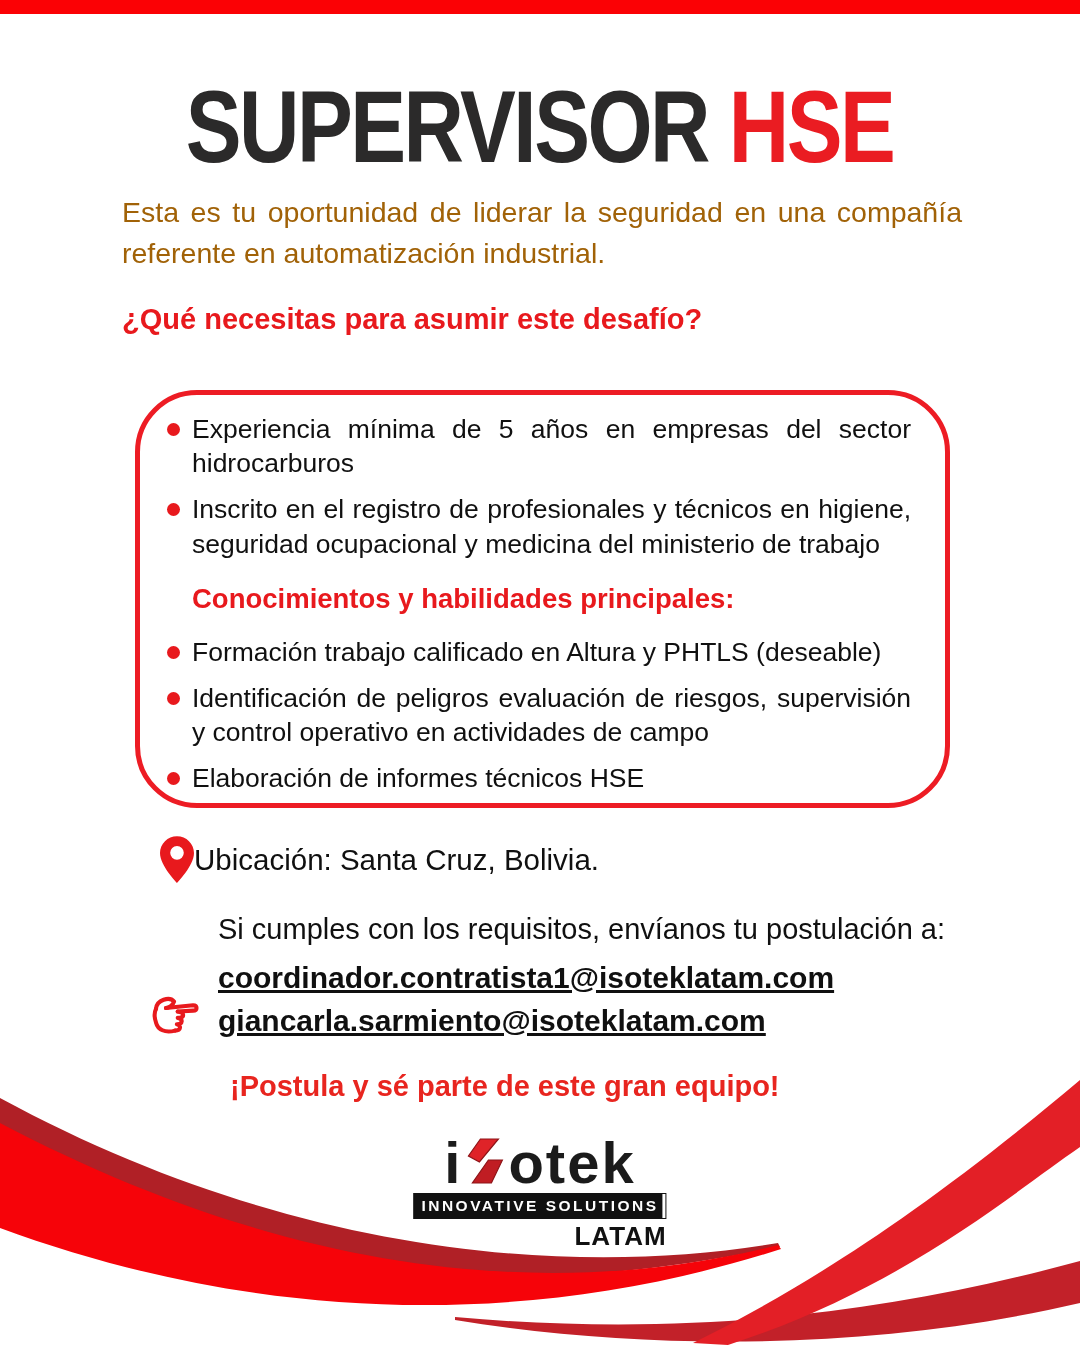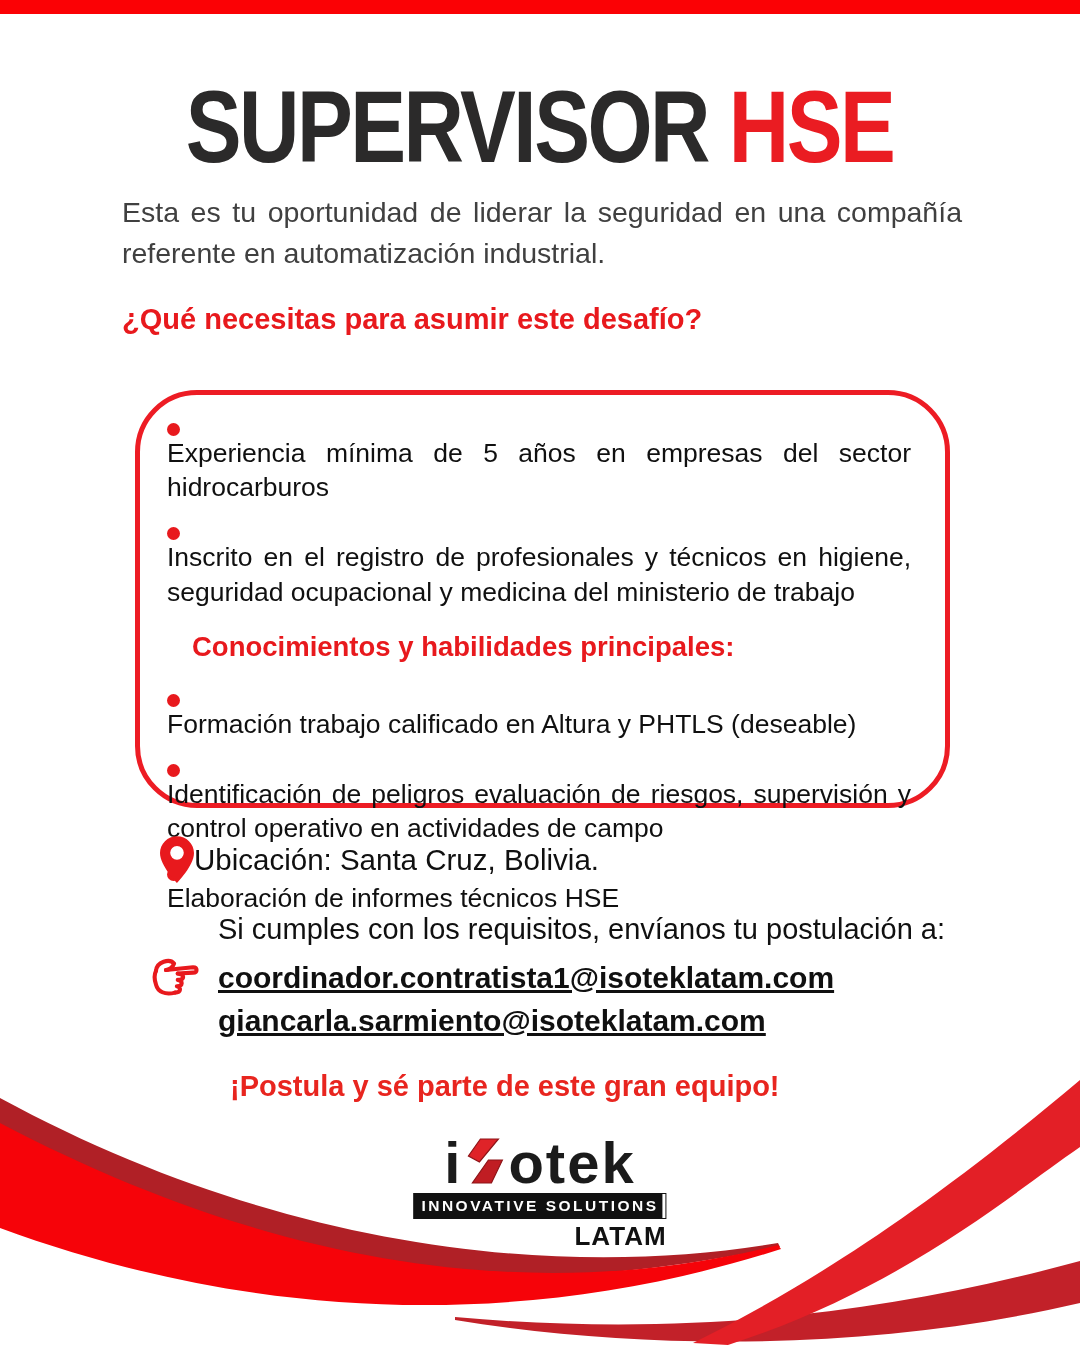--- a/index.html
+++ b/index.html
@@ -15,48 +15,48 @@
     position:absolute; top:76px; left:0; width:100%;
     text-align:center; margin:0; line-height:1; white-space:nowrap;
   }
   .title-inner{
     display:inline-block; transform:scaleX(0.82); transform-origin:center;
     font-size:102px; font-weight:800; letter-spacing:-3px; color:#2b2a2a;
   }
   .title-accent { color:#ea1c22; }
   .intro {
     position:absolute; top:192px; left:122px; width:840px; margin:0;
-    font-size:28.5px; line-height:1.44; text-align:justify; color:#404040;
+    font-size:28.5px; line-height:1.44; text-align:justify; color:#a16207;
   }
   .question {
     position:absolute; top:303px; left:122px; margin:0;
     font-size:29px; font-weight:700; color:#e8191d;
   }
   .req-box {
     position:absolute; top:390px; left:135px; width:815px; height:418px;
     box-sizing:border-box; border:5px solid #ed1c24; border-radius:62px;
     padding:17px 34px 0 27px;
   }
-  .bullet { display:flex; gap:0; margin:0 0 12px 0;flex-direction:column; }
+  .bullet { display:flex; gap:12px; margin:0 0 12px 0; }
   .dot {
     flex:0 0 auto; width:13px; height:13px; border-radius:50%;
     background:#e8191d; margin-top:11px;
   }
   .bullet p {
     margin:0; font-size:26.5px; line-height:1.29; color:#101010; text-align:justify;
   }
   .subhead {
     margin:22px 0 20px 25px; font-size:27.5px; font-weight:700; color:#e8191d;
   }
   .location-row {
     position:absolute; top:836px; left:160px; display:flex; align-items:center; 
   }
   .location-text { font-size:29.5px; color:#101010; }
   .contact-row {
-    position:absolute; top:908px; left:146px; display:flex; align-items:center; gap:14px;
+    position:absolute; top:908px; left:146px; display:flex; align-items:flex-end; gap:14px;
   }
   .hand-icon { flex:0 0 auto; margin-top:8px; }
   .contact-col { font-size:29px; color:#101010; line-height:1.5; }
   .contact-lead { margin:0 0 4px 0; }
   .email { margin:0; font-weight:700; font-size:30px; line-height:1.45;text-decoration:underline; }
   .cta {
     position:absolute; top:1058px; left:218px; margin:12px;
     font-size:29px; font-weight:600; color:#e8251f;
   }
   .logo {

